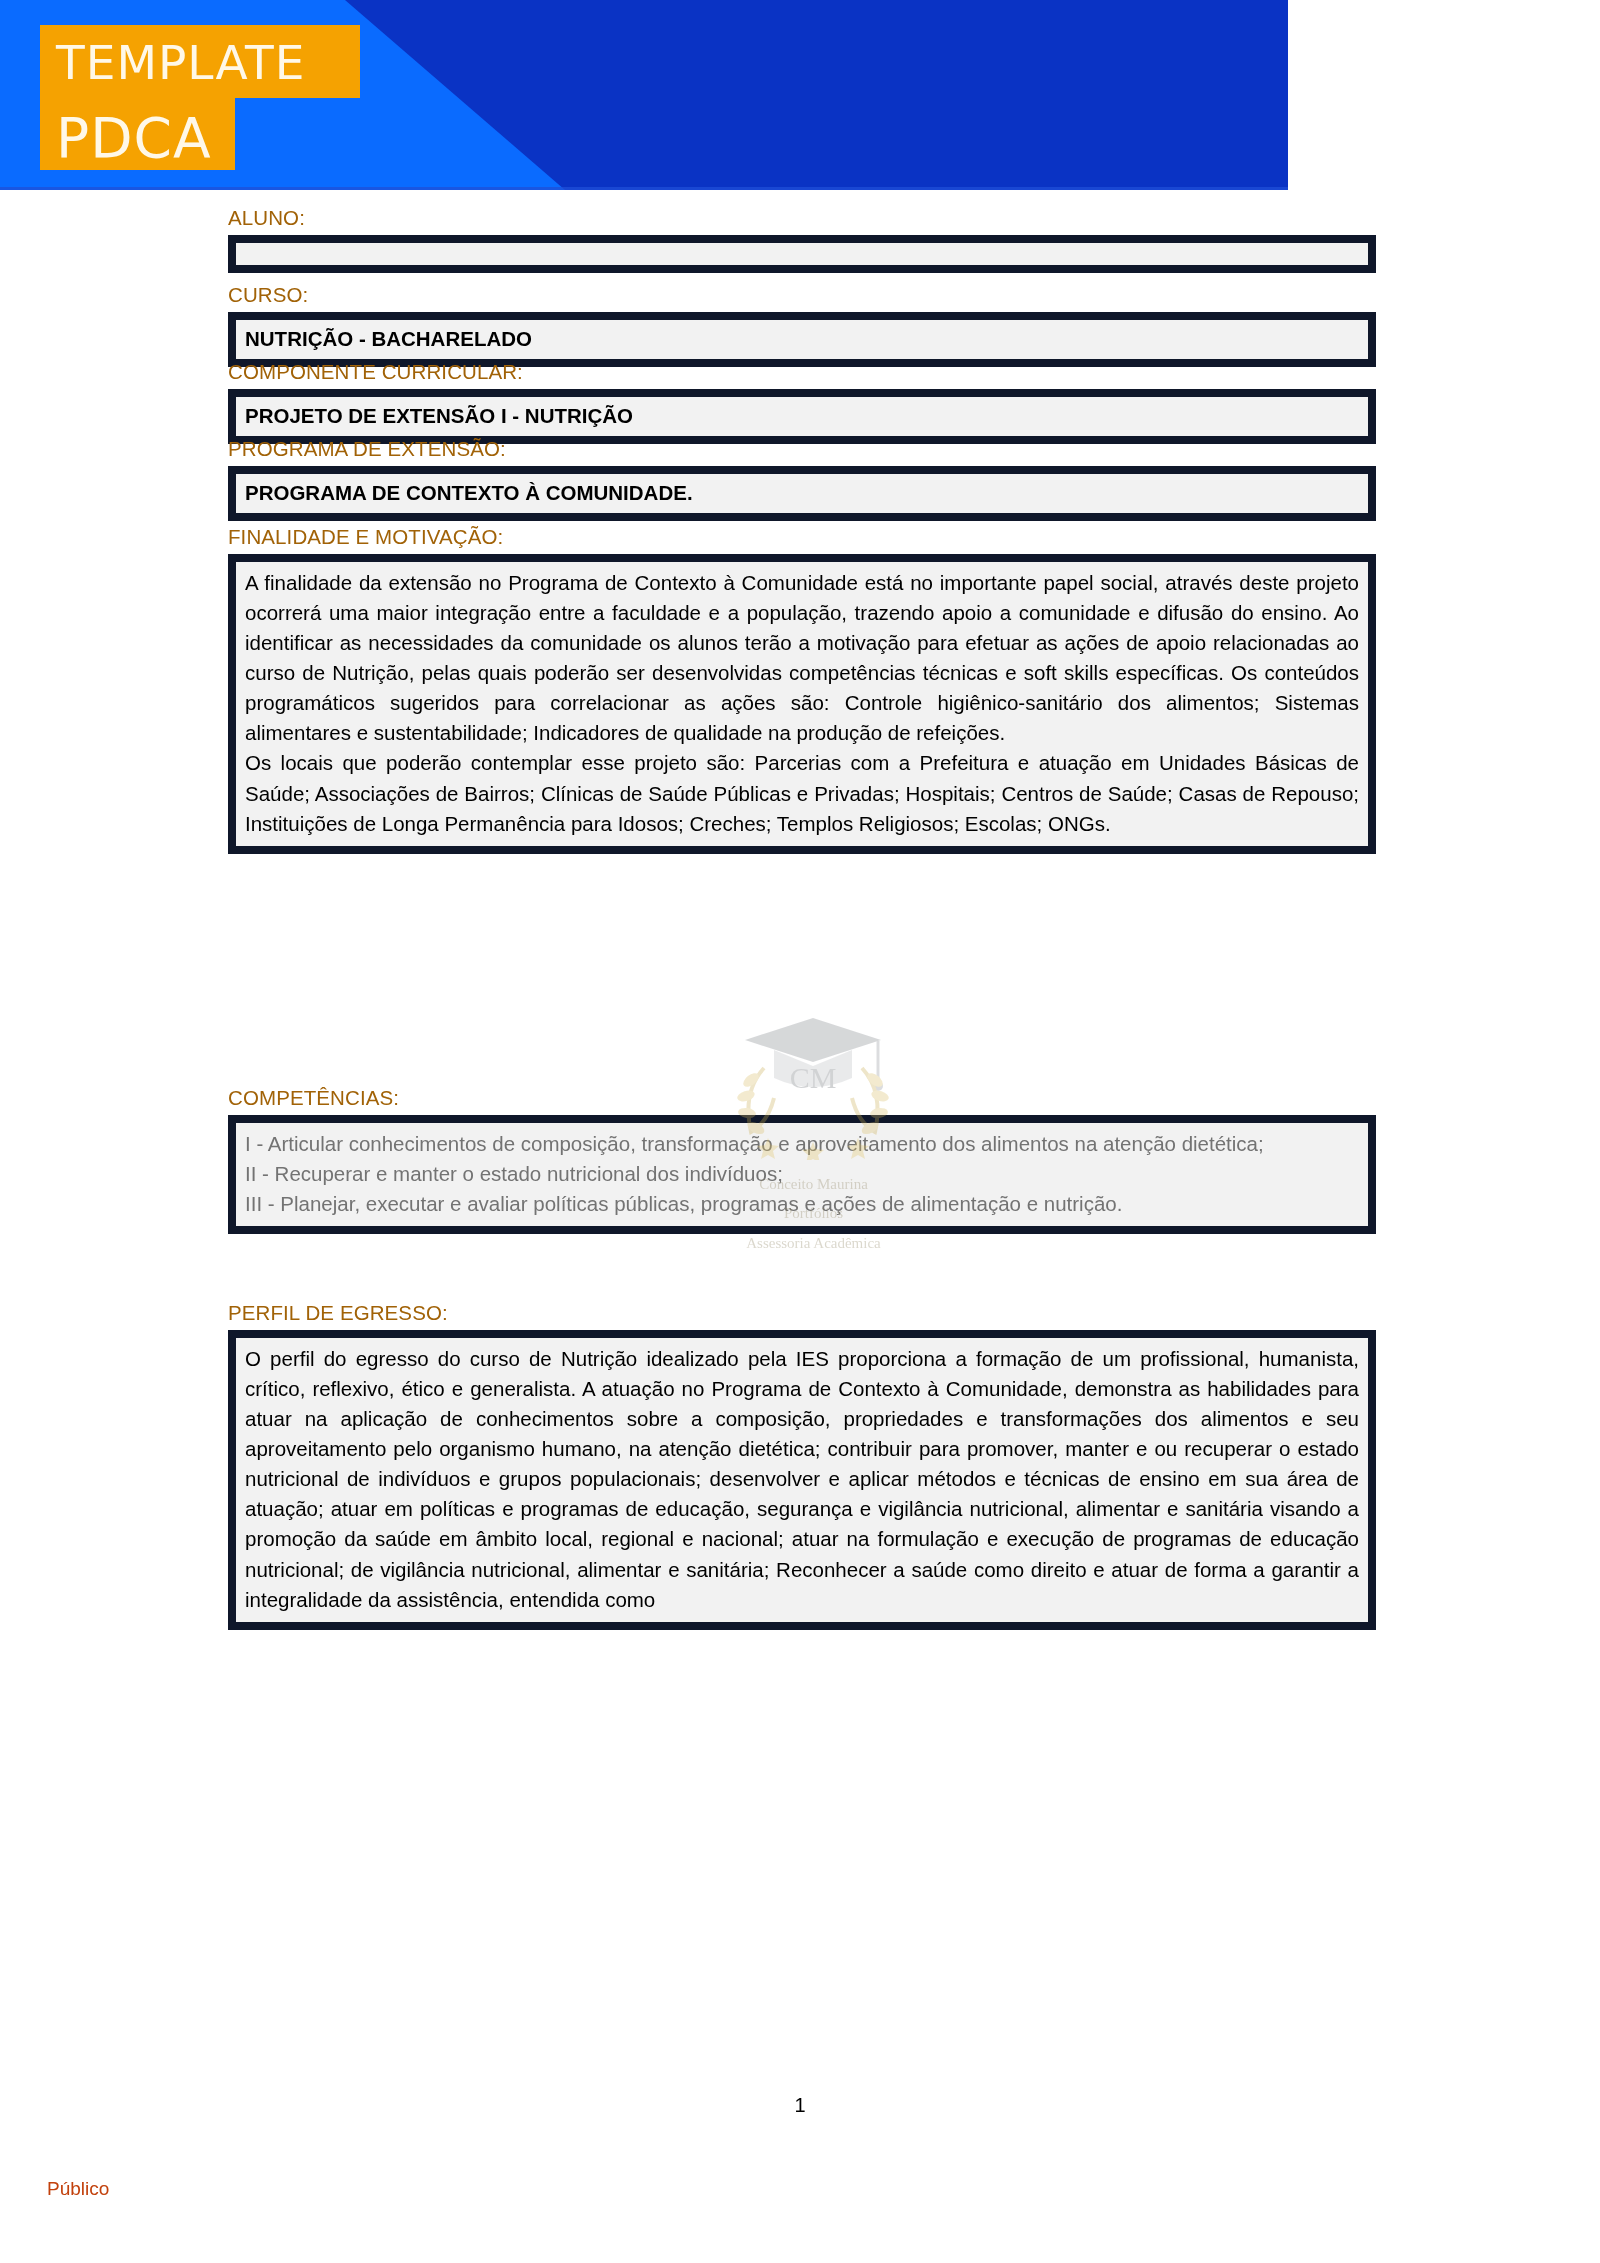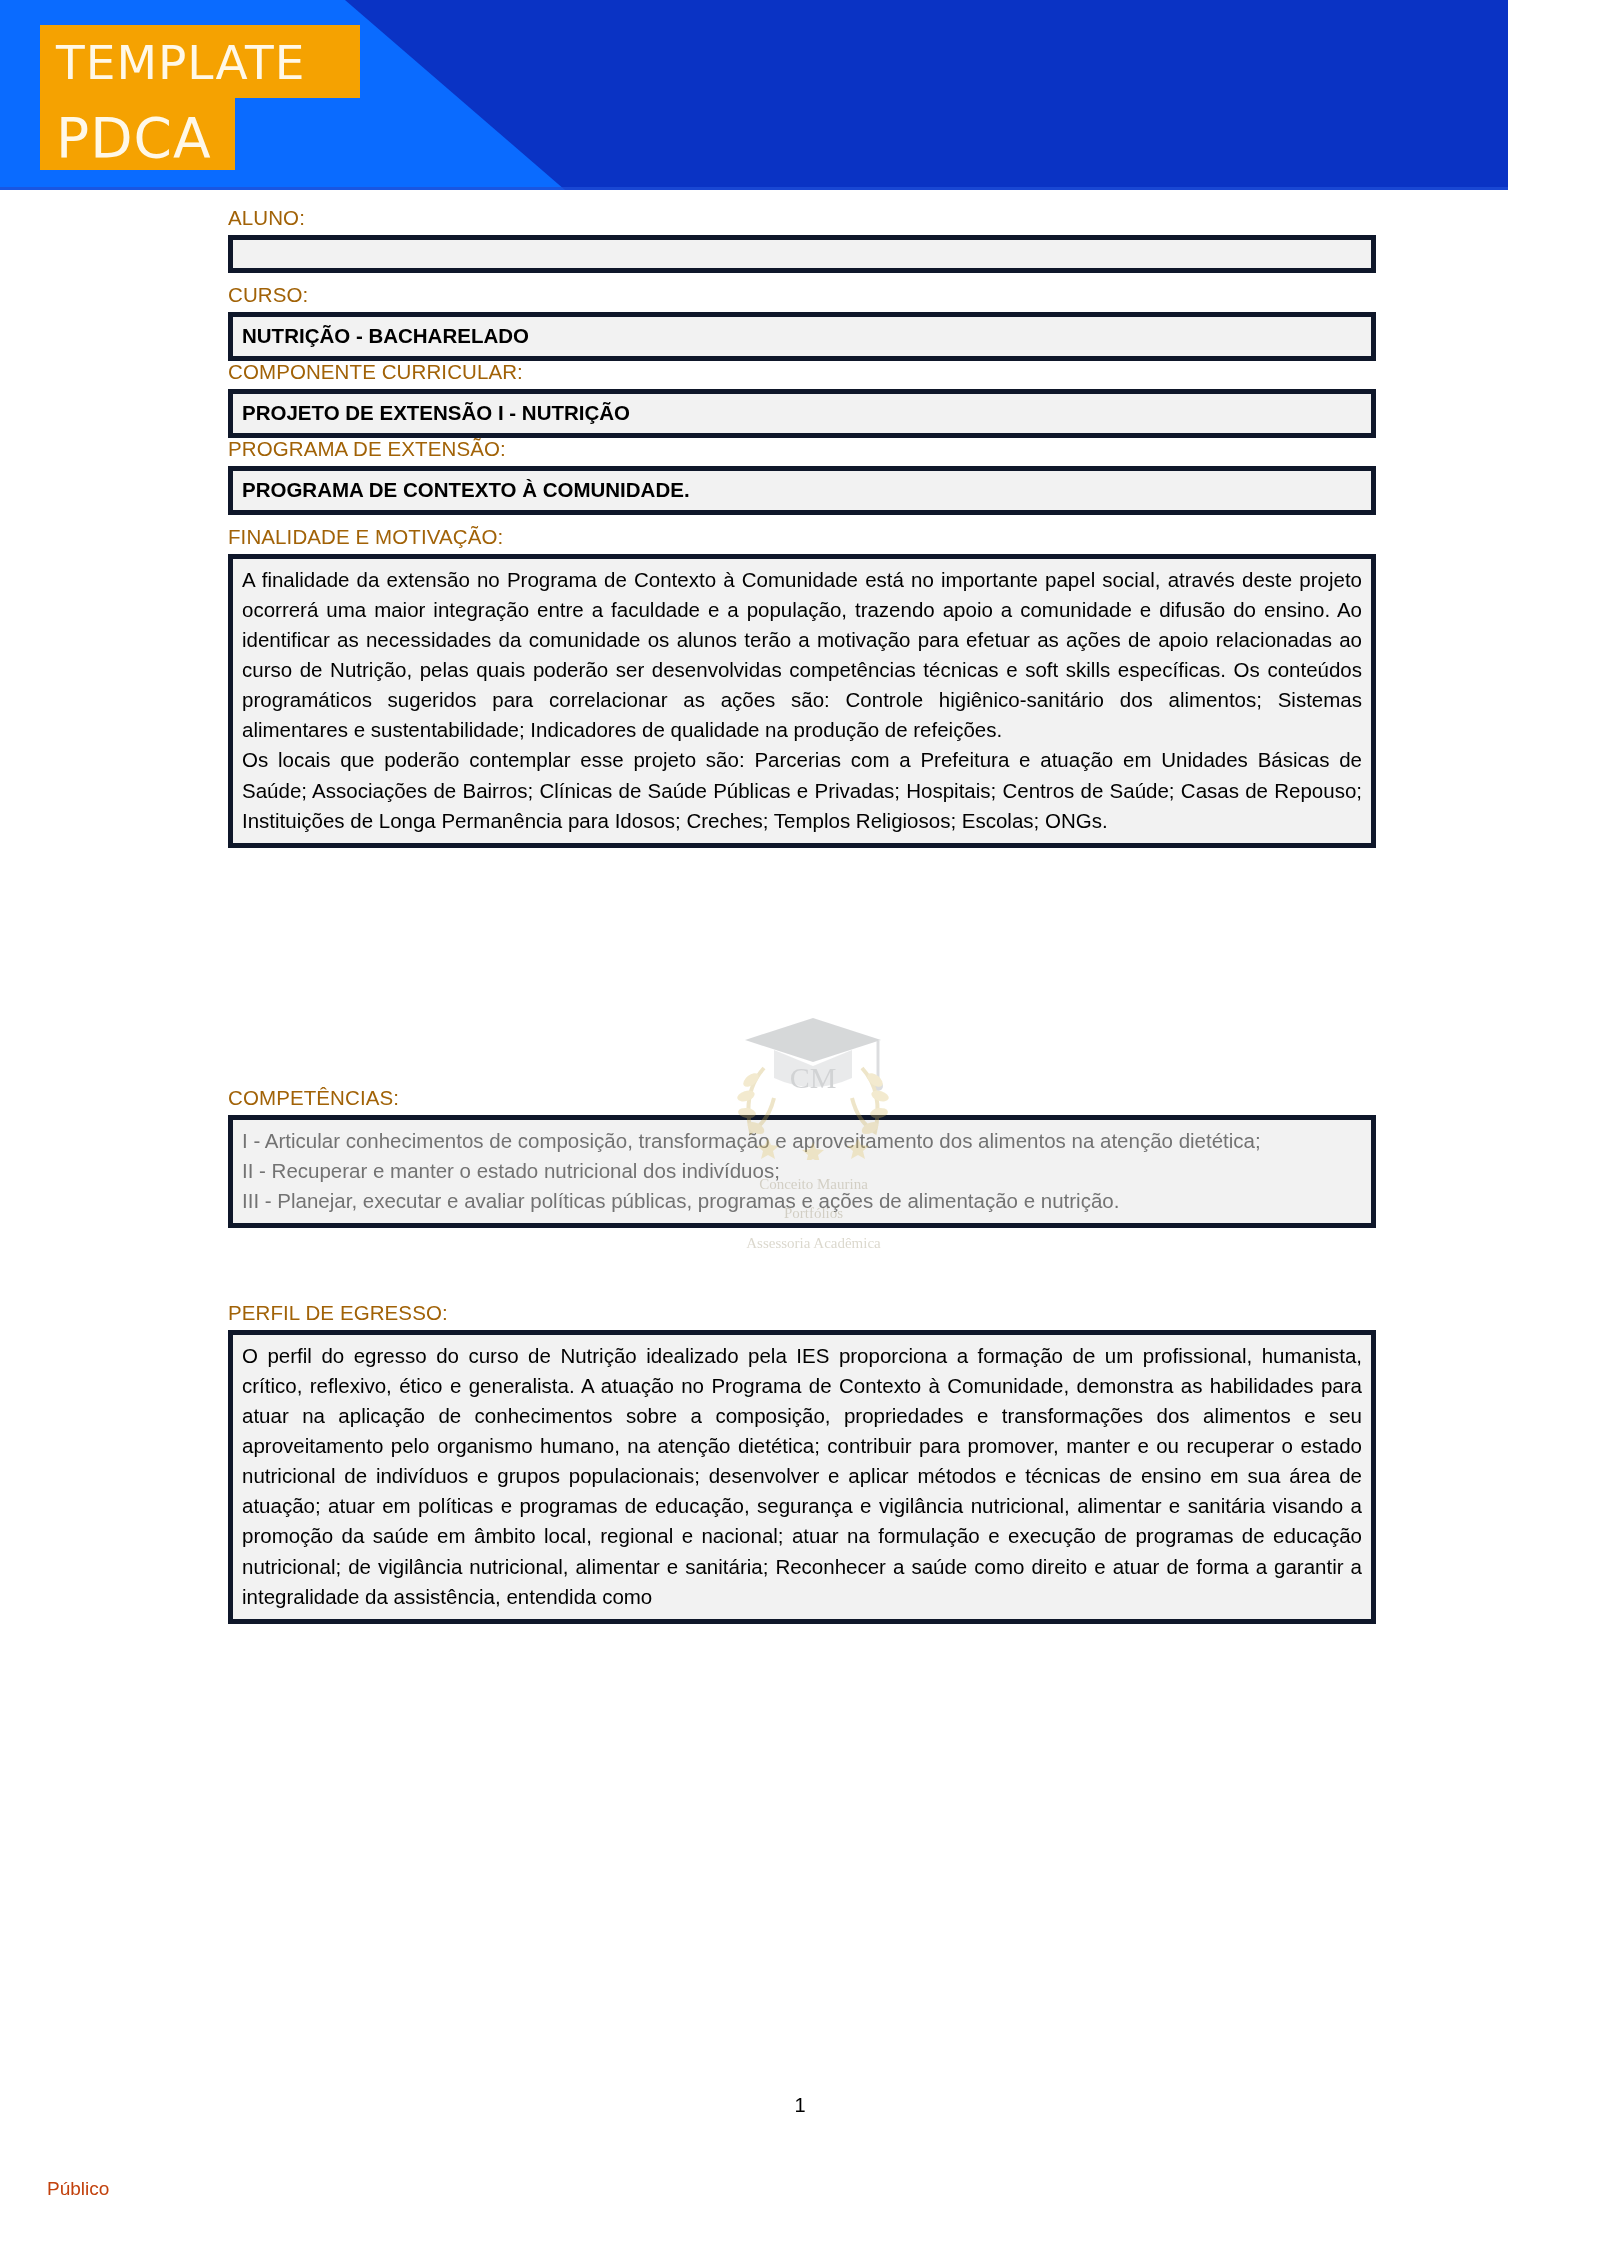--- a/index.html
+++ b/index.html
@@ -13,21 +13,21 @@
     height: 2263px;
     position: relative;
     font-family: "Liberation Sans", "DejaVu Sans", sans-serif;
     overflow: hidden;
   }
 
   
   .banner {
     position: absolute;
     top: 0; left: 0;
-    width: 1508px;
+    width: 1288px;
     height: 190px;
     overflow: hidden;
   }
   .banner-dark {
     position: absolute;
     inset: 0;
     background: #0a33c4;
   }
   .banner-light {
     position: absolute;
@@ -100,21 +100,21 @@
   .field-label {
     color: #a16207;
     font-size: 20.5px;
     font-family: "Liberation Sans", sans-serif;
     letter-spacing: .1px;
     line-height: 1.25;
     padding-bottom: 4px;
     white-space: nowrap;
   }
   .field-box {
-    border: 5px solid #0f172a;
+    border: 8px solid #0f172a;
     background: #f2f2f2;
     padding: 6px 9px 7px 9px;
   }
   .field-box.empty {
     height: 38px;
     padding: 0;
   }
   .field-value-strong {
     font-size: 20.5px;
     font-weight: bold;

